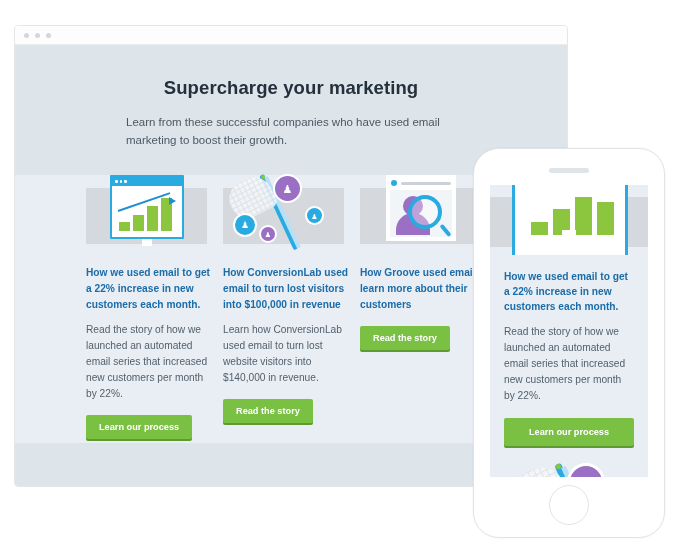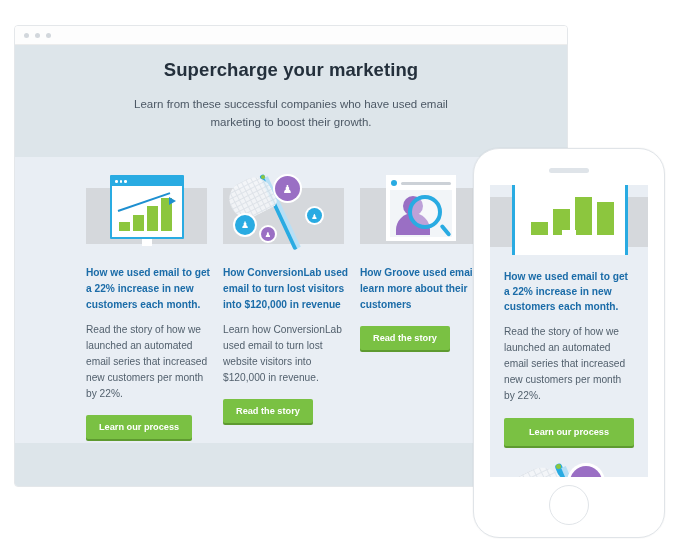--- a/index.html
+++ b/index.html
@@ -21,32 +21,32 @@
     overflow: hidden;
   }
   .browser-chrome {
     height: 19px; background: #fdfdfd;
     border-bottom: 1px solid #ececec;
     display: flex; align-items: center; padding-left: 9px; gap: 6px;
   }
   .dot { width: 5px; height: 5px; border-radius: 50%; background: #d2d7dc; }
 
   .page { position: relative; height: 442px; background: #e9eef4; }
-  .page-hero { background: #dde5ea; padding: 14px 0 26px; }
+  .page-hero { background: #dde5ea; padding: 32px 0 26px; }
   .page-footer {
     position: absolute; left: 0; right: 0; bottom: 0;
     height: 44px; background: #dde5ea;
   }
 
   .hero-title {
     text-align: center; color: #24303c;
     font-size: 18.5px; font-weight: 700; letter-spacing: .1px;
   }
   .hero-sub {
-    text-align: center; color: #4c5865;
+    color: #4c5865;
     font-size: 11.5px; line-height: 18px;
     margin: 14px auto 0; max-width: 330px;
   }
 
   
   .cards {
     position: absolute; left: 0; top: 128px;
     display: flex; gap: 0; padding-left: 71px;
   }
   .card { width: 137px; margin-right: 0; }
@@ -312,22 +312,22 @@
                   <span class="av-glyph" style="font-size:9px">♟</span>
                 </div>
               <div class="avatar av-purple-sm">
                   <span class="av-glyph" style="font-size:7px">♟</span>
                 </div>
               <div class="avatar av-blue-sm">
                   <span class="av-glyph" style="font-size:7px">♟</span>
                 </div>
             </div>
           </div>
-          <div class="card-title">How ConversionLab used email to turn lost visitors into $120,000 in revenue</div>
-          <div class="card-body">Learn how ConversionLab used email to turn lost website visitors into $120,000 in revenue.</div>
+          <div class="card-title">How ConversionLab used email to turn lost visitors into $100,000 in revenue</div>
+          <div class="card-body">Learn how ConversionLab used email to turn lost website visitors into $140,000 in revenue.</div>
           <button class="btn">Read the story</button>
         </div>
 
         <div class="card">
           <div class="card-illo">
             <div class="illo-band"></div>
             <div class="mini-card3">
               <div class="mc-head">
                   <span class="mc-avdot"></span>
                   <span class="mc-line"></span>

